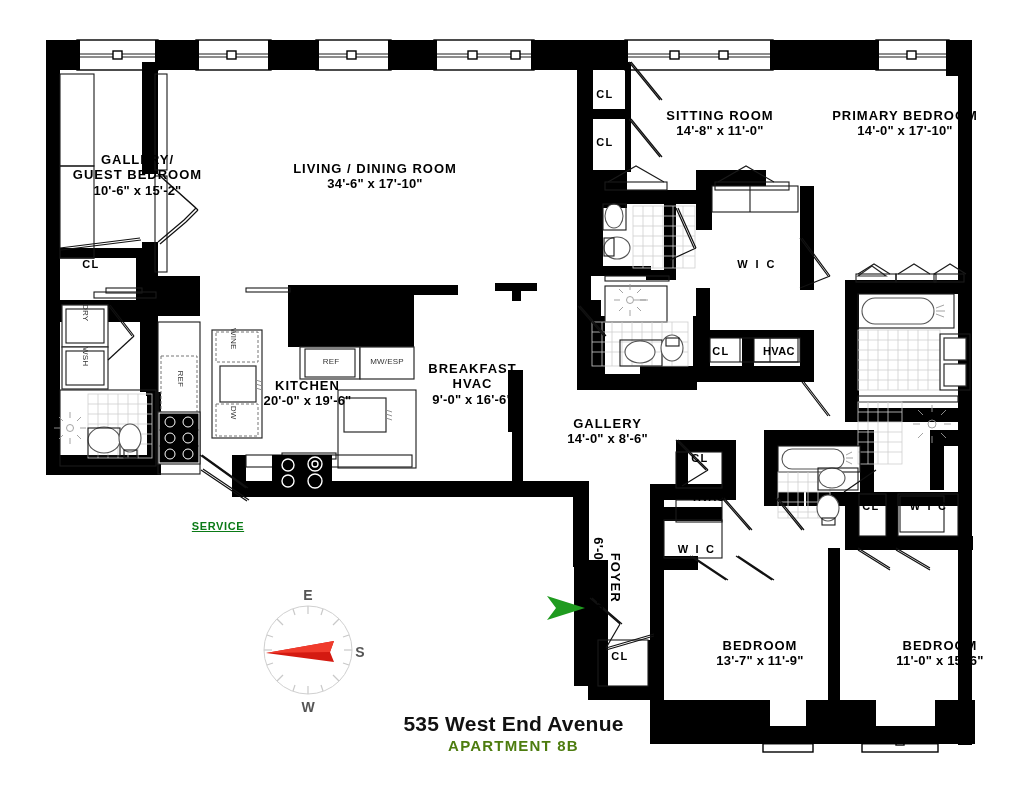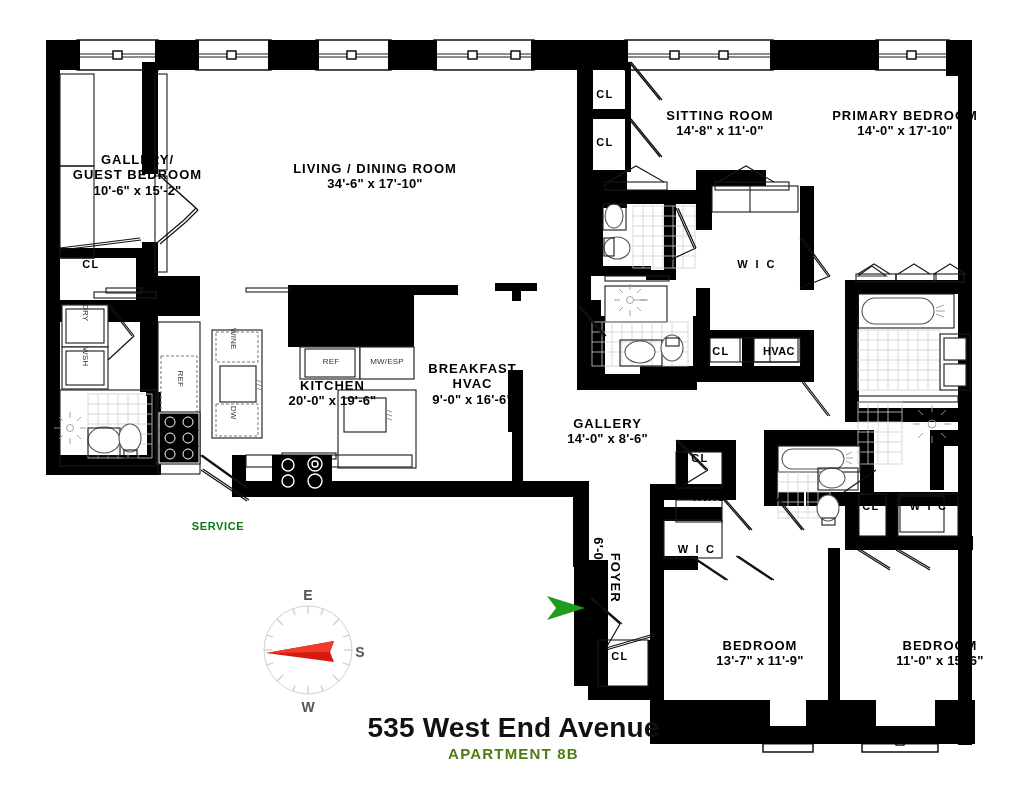--- a/index.html
+++ b/index.html
@@ -20,21 +20,21 @@
        font-family:"Liberation Sans",sans-serif;line-height:1.18;
        letter-spacing:.4px;white-space:nowrap;}
   .lbl .nm{display:block;font-size:13px;letter-spacing:1.0px;}
   .lbl .dm{display:block;font-size:13px;letter-spacing:.2px;}
   .small{font-size:11px;font-weight:bold;letter-spacing:1.4px;}
   .micro{font-size:8px;font-weight:normal;letter-spacing:.2px;color:#333;}
   .svc{font-size:11px;font-weight:bold;color:#0a7a16;letter-spacing:.6px;}
   .rot90{transform:rotate(90deg);transform-origin:center center;}
   .cmp-letter{font-size:14px;fill:#555;font-family:"Liberation Sans",sans-serif;font-weight:bold;}
   #title{position:absolute;width:1027px;text-align:center;}
-  #title .addr{font-size:28px;font-weight:bold;letter-spacing:.2px;color:#111;}
+  #title .addr{font-size:21px;font-weight:bold;letter-spacing:.2px;color:#111;}
   #title .apt{font-size:15px;font-weight:bold;letter-spacing:1.2px;color:#4d7c0f;margin-top:1px;}
 </style>
 </head>
 <body>
 
 <div id="plan">
 
   <svg class="fp" viewBox="0 0 1027 800">
 
     <g>
@@ -570,21 +570,21 @@
   <div class="lbl" style="left:610px; top:108px; width:220px;">
     <span class="nm">SITTING ROOM</span>
     <span class="dm">14'-8" x 11'-0"</span>
   </div>
 
   <div class="lbl" style="left:795px; top:108px; width:220px;">
     <span class="nm">PRIMARY BEDROOM</span>
     <span class="dm">14'-0" x 17'-10"</span>
   </div>
 
-  <div class="lbl" style="left:220px; top:378px; width:175px;margin-left:25px;">
+  <div class="lbl" style="left:220px; top:378px; width:175px;">
     <span class="nm">KITCHEN</span>
     <span class="dm">20'-0" x 19'-6"</span>
   </div>
 
   <div class="lbl" style="left:390px; top:361px; width:165px;">
     <span class="nm">BREAKFAST</span>
     <span class="nm">HVAC</span>
     <span class="dm">9'-0" x 16'-6"</span>
   </div>
 
@@ -659,21 +659,21 @@
     <span>MW/ESP</span></div>
   <div style="position:absolute;left:210px;top:334px;width:46px;height:22px;">
     <div class="lbl micro rot90" style="width:46px;">
       <span>WINE</span></div>
   </div>
   <div style="position:absolute;left:212px;top:408px;width:42px;height:22px;">
     <div class="lbl micro rot90" style="width:42px;">
       <span>DW</span></div>
   </div>
 
-  <div class="lbl svc" style="left:178px;top:520px;width:80px;">
+  <div class="lbl svc" style="left:178px;top:520px;width:80px;text-decoration:underline;">
     <span>SERVICE</span></div>
 
   <div id="title" style="left:0;top:712px;">
     <div class="addr">535 West End Avenue</div>
     <div class="apt">APARTMENT 8B</div>
   </div>
 
 </div>
 
 </body></html>

